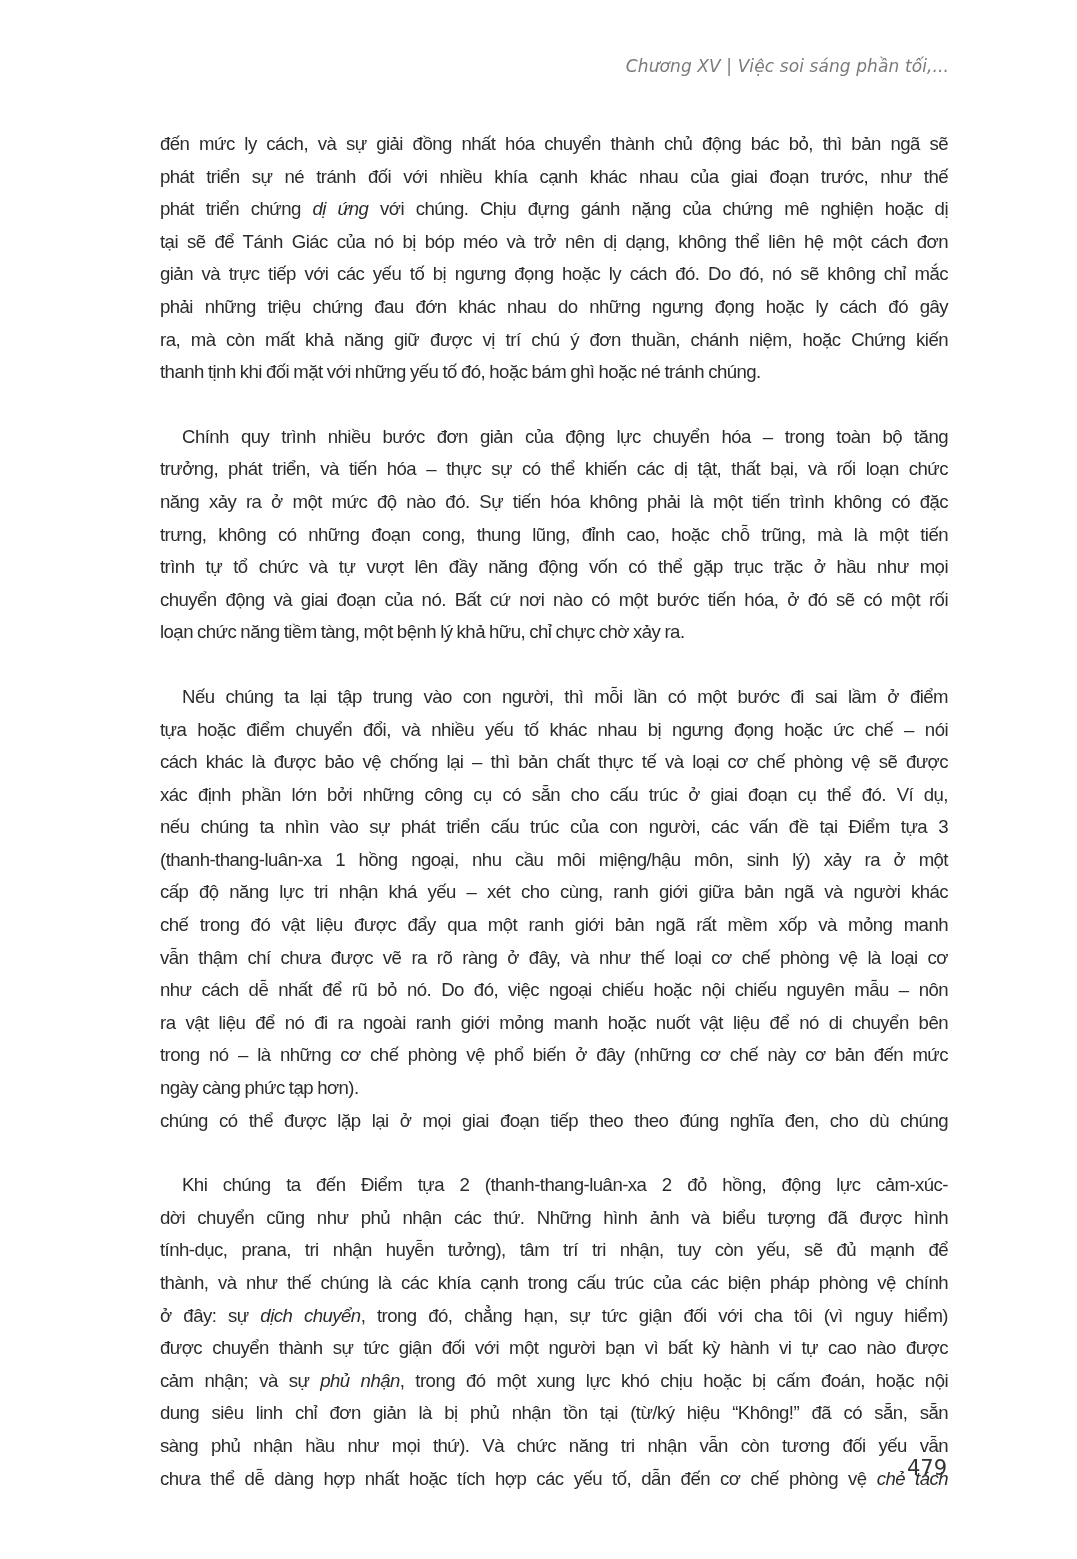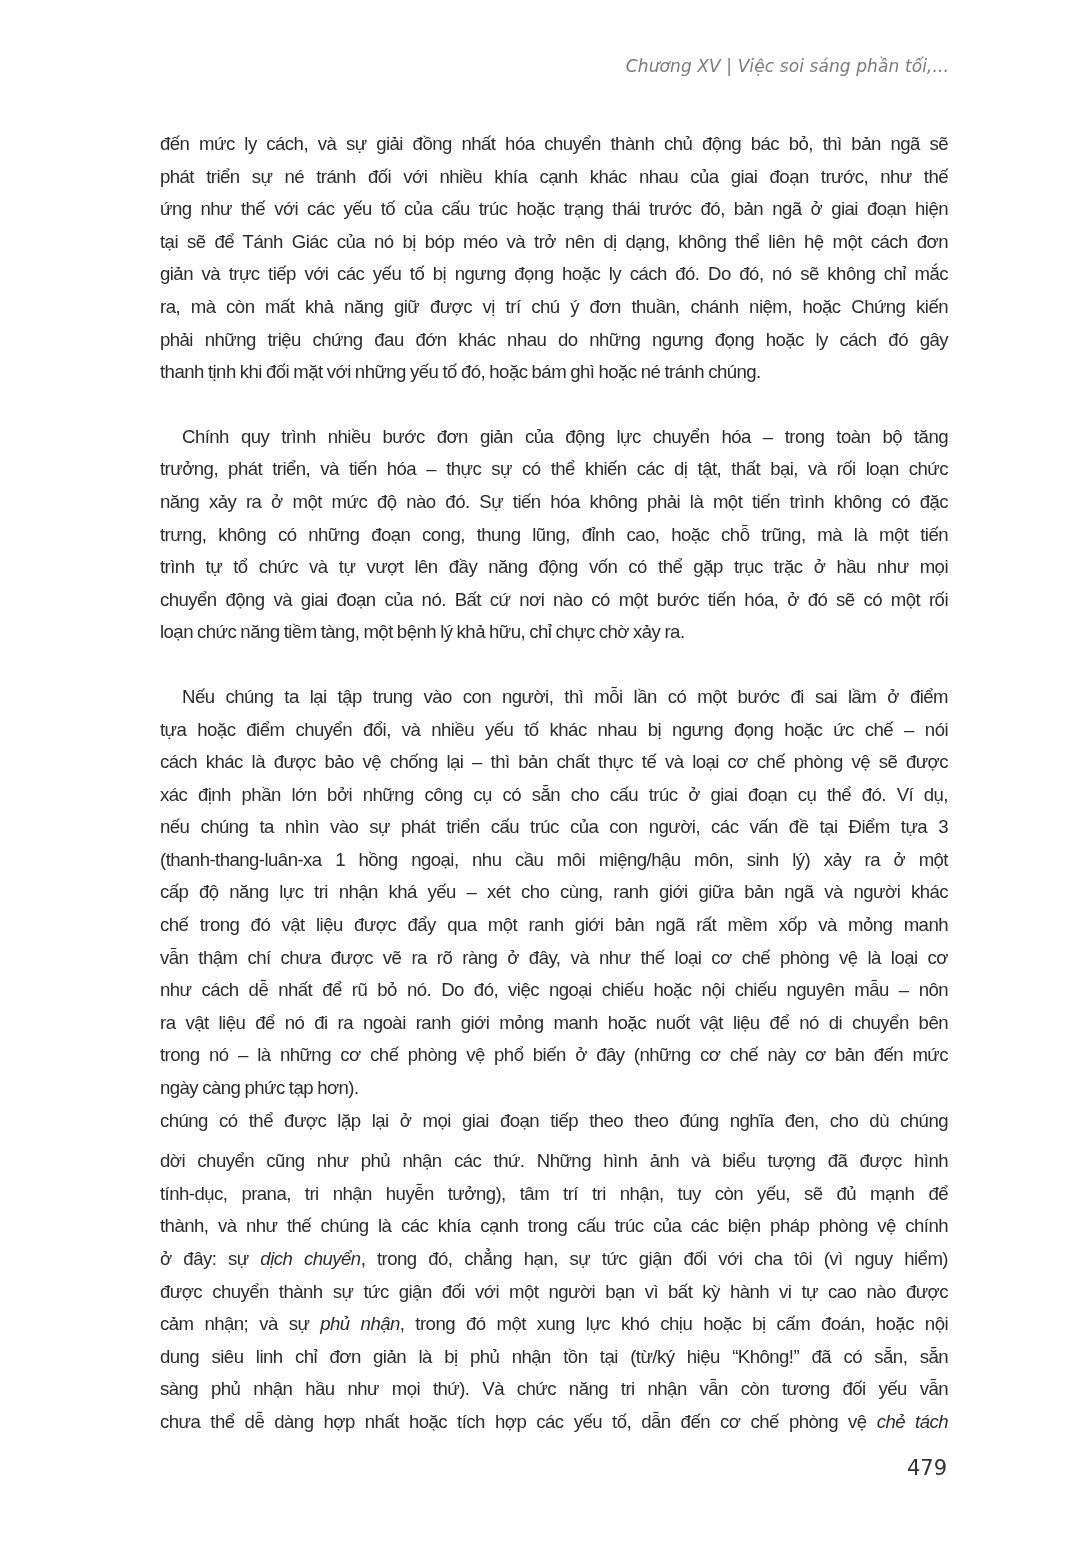--- a/index.html
+++ b/index.html
@@ -30,25 +30,25 @@
 </style>
 </head>
 <body>
 
 <div class="header">Chương XV | Việc soi sáng phần tối,...</div>
 
 <div class="content">
   <div class="para">
       <span class="line">đến mức ly cách, và sự giải đồng nhất hóa chuyển thành chủ động bác bỏ, thì bản ngã sẽ</span>
       <span class="line">phát triển sự né tránh đối với nhiều khía cạnh khác nhau của giai đoạn trước, như thế</span>
-      <span class="line">ứng như thế với các yếu tố của cấu trúc hoặc trạng thái trước đó, bản ngã ở giai đoạn hiện</span>
+      <span class="line">phát triển chứng <i>dị ứng</i> với chúng. Chịu đựng gánh nặng của chứng mê nghiện hoặc dị</span>
       <span class="line">tại sẽ để Tánh Giác của nó bị bóp méo và trở nên dị dạng, không thể liên hệ một cách đơn</span>
       <span class="line">giản và trực tiếp với các yếu tố bị ngưng đọng hoặc ly cách đó. Do đó, nó sẽ không chỉ mắc</span>
+      <span class="line">phải những triệu chứng đau đớn khác nhau do những ngưng đọng hoặc ly cách đó gây</span>
       <span class="line">ra, mà còn mất khả năng giữ được vị trí chú ý đơn thuần, chánh niệm, hoặc Chứng kiến</span>
-      <span class="line">phải những triệu chứng đau đớn khác nhau do những ngưng đọng hoặc ly cách đó gây</span>
       <span class="line last">thanh tịnh khi đối mặt với những yếu tố đó, hoặc bám ghì hoặc né tránh chúng.</span>
     </div>
   <div class="para">
       <span class="line indent">Chính quy trình nhiều bước đơn giản của động lực chuyển hóa – trong toàn bộ tăng</span>
       <span class="line">trưởng, phát triển, và tiến hóa – thực sự có thể khiến các dị tật, thất bại, và rối loạn chức</span>
       <span class="line">năng xảy ra ở một mức độ nào đó. Sự tiến hóa không phải là một tiến trình không có đặc</span>
       <span class="line">trưng, không có những đoạn cong, thung lũng, đỉnh cao, hoặc chỗ trũng, mà là một tiến</span>
       <span class="line">trình tự tổ chức và tự vượt lên đầy năng động vốn có thể gặp trục trặc ở hầu như mọi</span>
       <span class="line">chuyển động và giai đoạn của nó. Bất cứ nơi nào có một bước tiến hóa, ở đó sẽ có một rối</span>
       <span class="line last">loạn chức năng tiềm tàng, một bệnh lý khả hữu, chỉ chực chờ xảy ra.</span>
@@ -63,20 +63,21 @@
       <span class="line">cấp độ năng lực tri nhận khá yếu – xét cho cùng, ranh giới giữa bản ngã và người khác</span>
       <span class="line">chế trong đó vật liệu được đẩy qua một ranh giới bản ngã rất mềm xốp và mỏng manh</span>
       <span class="line">vẫn thậm chí chưa được vẽ ra rõ ràng ở đây, và như thế loại cơ chế phòng vệ là loại cơ</span>
       <span class="line">như cách dễ nhất để rũ bỏ nó. Do đó, việc ngoại chiếu hoặc nội chiếu nguyên mẫu – nôn</span>
       <span class="line">ra vật liệu để nó đi ra ngoài ranh giới mỏng manh hoặc nuốt vật liệu để nó di chuyển bên</span>
       <span class="line">trong nó – là những cơ chế phòng vệ phổ biến ở đây (những cơ chế này cơ bản đến mức</span>
       <span class="line last">ngày càng phức tạp hơn).</span>
       <span class="line">chúng có thể được lặp lại ở mọi giai đoạn tiếp theo theo đúng nghĩa đen, cho dù chúng</span>
     </div>
   <div class="para">
+      <span class="line indent">Khi chúng ta đến Điểm tựa 2 (thanh-thang-luân-xa 2 đỏ hồng, động lực cảm-xúc-</span>
       <span class="line">dời chuyển cũng như phủ nhận các thứ. Những hình ảnh và biểu tượng đã được hình</span>
       <span class="line">tính-dục, prana, tri nhận huyễn tưởng), tâm trí tri nhận, tuy còn yếu, sẽ đủ mạnh để</span>
       <span class="line">thành, và như thế chúng là các khía cạnh trong cấu trúc của các biện pháp phòng vệ chính</span>
       <span class="line">ở đây: sự <i>dịch chuyển</i>, trong đó, chẳng hạn, sự tức giận đối với cha tôi (vì nguy hiểm)</span>
       <span class="line">được chuyển thành sự tức giận đối với một người bạn vì bất kỳ hành vi tự cao nào được</span>
       <span class="line">cảm nhận; và sự <i>phủ nhận</i>, trong đó một xung lực khó chịu hoặc bị cấm đoán, hoặc nội</span>
       <span class="line">dung siêu linh chỉ đơn giản là bị phủ nhận tồn tại (từ/ký hiệu “Không!” đã có sẵn, sẵn</span>
       <span class="line">sàng phủ nhận hầu như mọi thứ). Và chức năng tri nhận vẫn còn tương đối yếu vẫn</span>
       <span class="line">chưa thể dễ dàng hợp nhất hoặc tích hợp các yếu tố, dẫn đến cơ chế phòng vệ <i>chẻ tách</i></span>
     </div>

